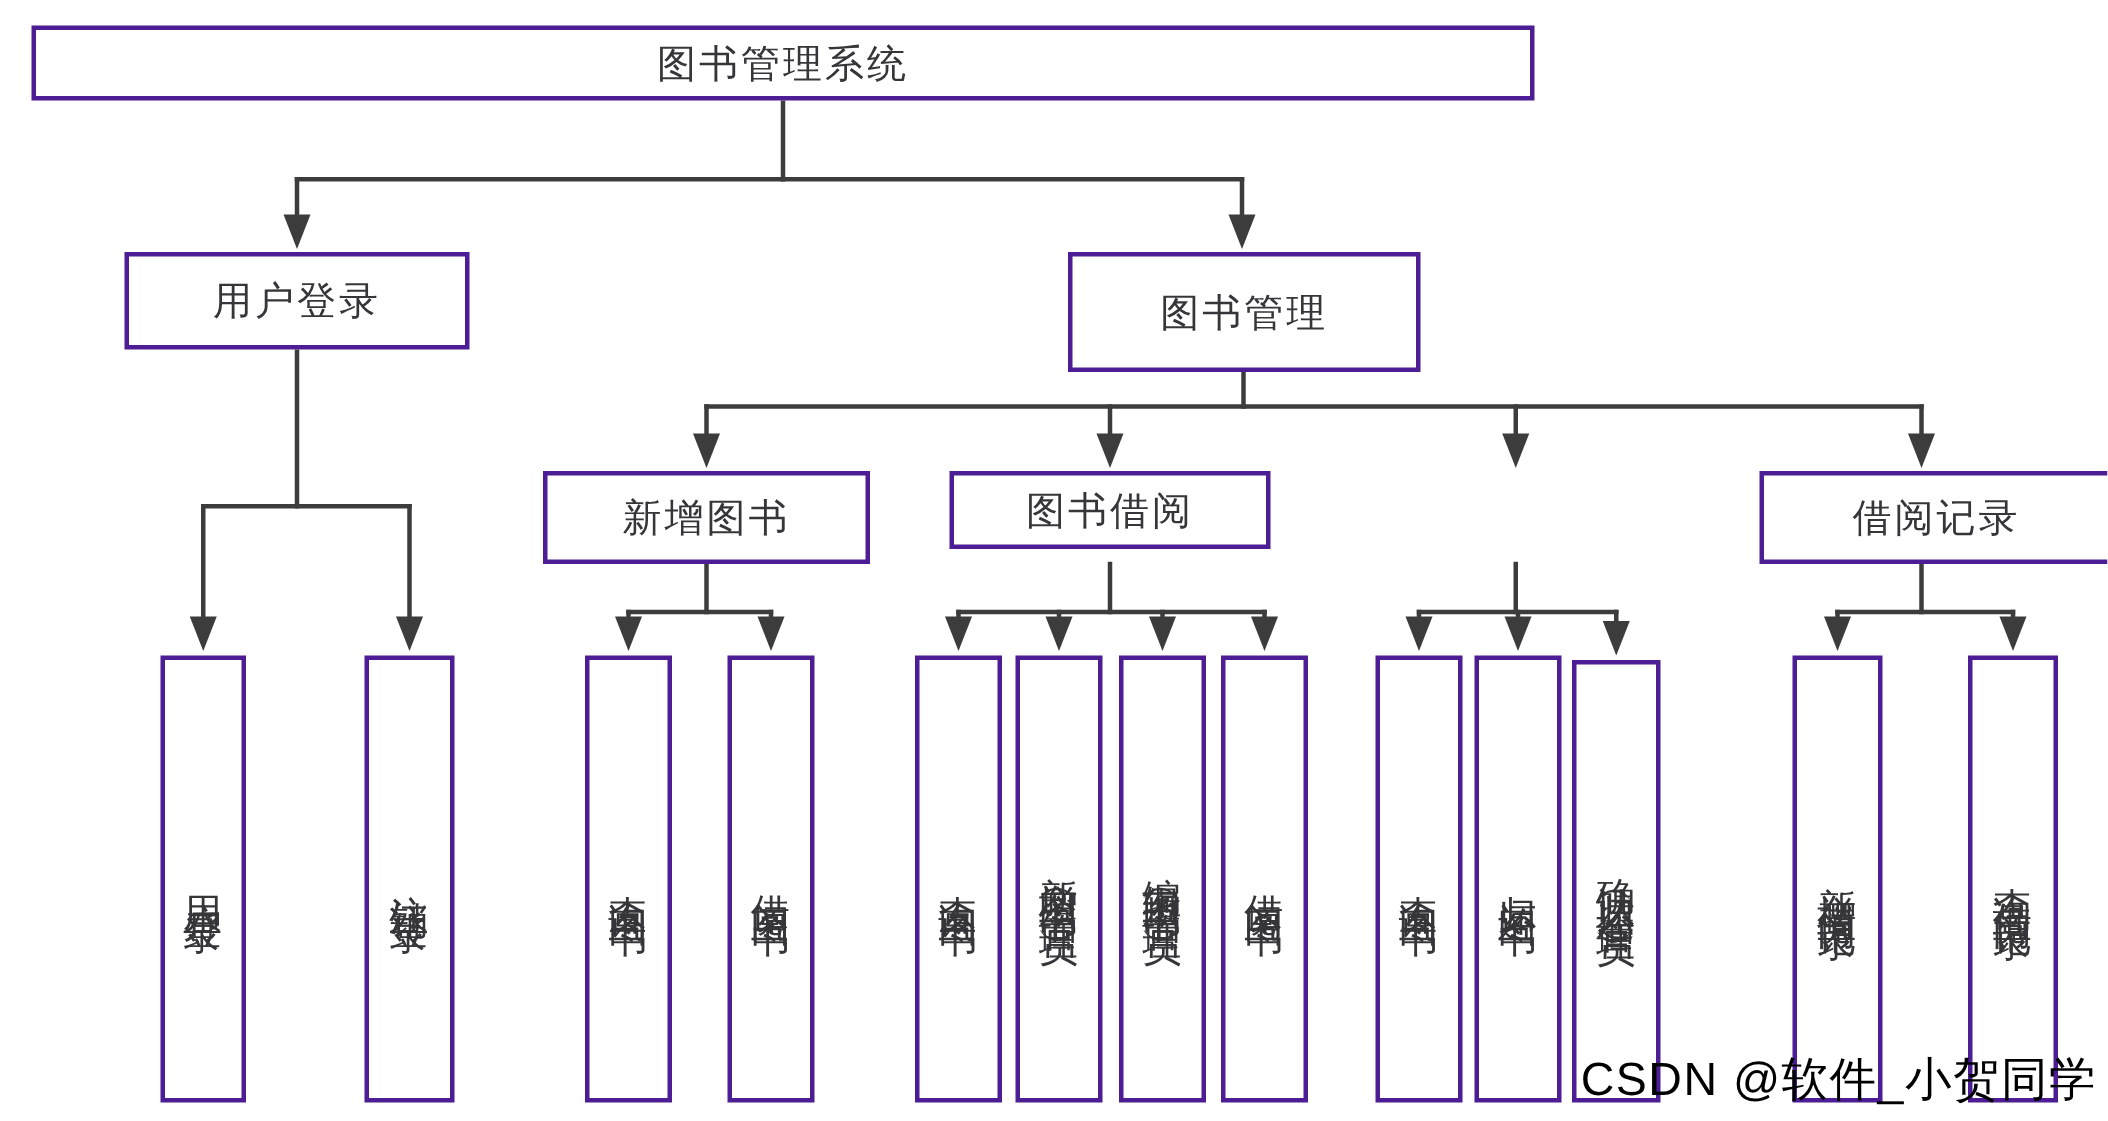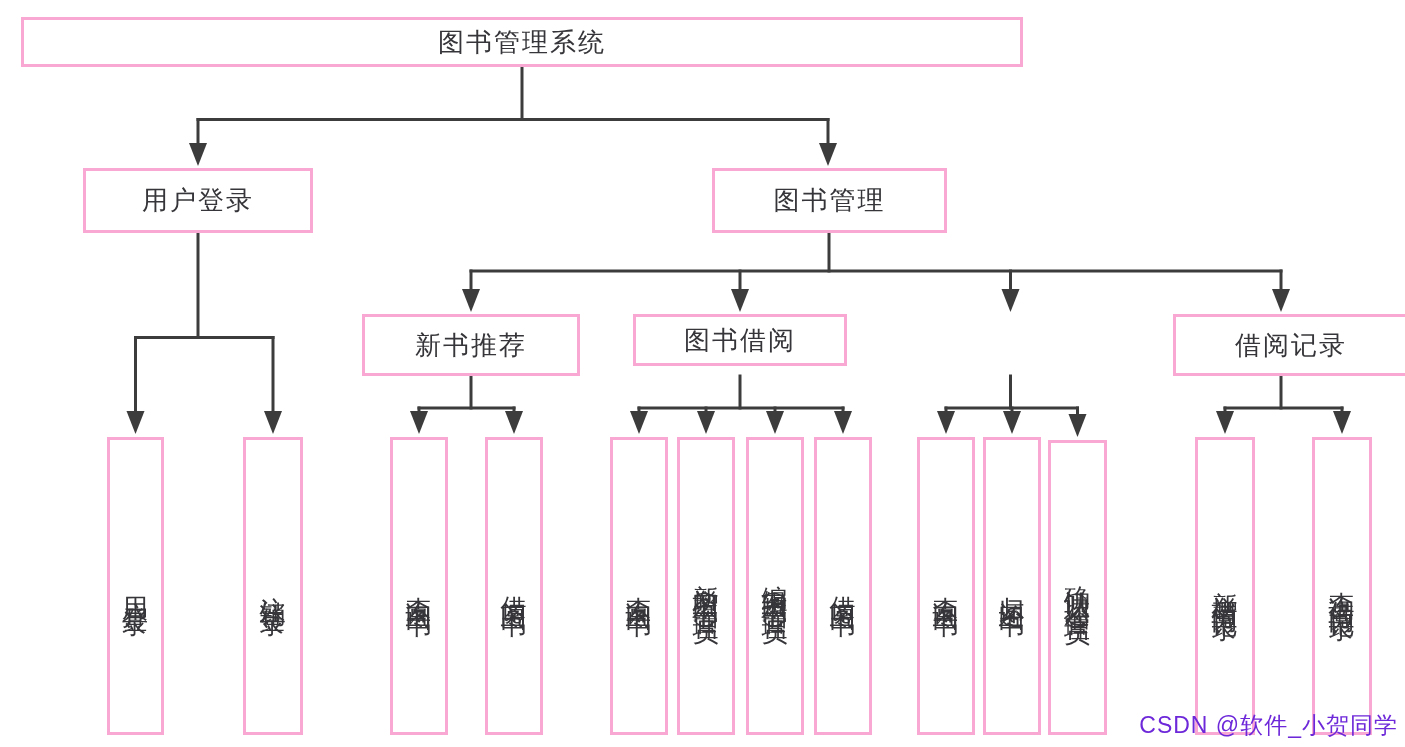--- a/index.html
+++ b/index.html
@@ -19,21 +19,21 @@
     position: absolute;
     left: 0;
     top: 0;
     width: 1405px;
     height: 747px;
     pointer-events: none;
   }
   .box {
     position: absolute;
     box-sizing: border-box;
-    border: 3px solid #f9a8d4;
+    border: 3px solid #4c1d95;
     background: #ffffff;
     display: flex;
     align-items: center;
     justify-content: center;
     color: #36363a;
     z-index: 2;
   }
   .hlabel {
     font-size: 26px;
     letter-spacing: 2px;
@@ -44,22 +44,22 @@
     text-orientation: mixed;
     font-size: 26px;
     letter-spacing: 5px;
     line-height: 1;
     white-space: nowrap;
   }
   .watermark {
     position: absolute;
     right: 7px;
     bottom: 6px;
-    font-size: 23px;
-    color: #6d28d9;
+    font-size: 31px;
+    color: #000000;
     letter-spacing: 1px;
     z-index: 5;
     white-space: nowrap;
   }
 </style>
 </head>
 <body>
 
 <div class="canvas">
 
@@ -129,33 +129,33 @@
     </g>
   </svg>
 
   <div class="box" style="left:21px;top:17px;width:1002px;height:50px">
     <span class="hlabel">图书管理系统</span>
   </div>
 
   <div class="box" style="left:83px;top:168px;width:230px;height:65px">
     <span class="hlabel">用户登录</span>
   </div>
-  <div class="box" style="left:712px;top:168px;width:235px;height:65px">
+  <div class="box" style="left:712px;top:168px;width:235px;height:80px">
     <span class="hlabel">图书管理</span>
   </div>
 
   <div class="box" style="left:107px;top:437px;width:57px;height:298px">
     <span class="vlabel">用户登录</span>
   </div>
   <div class="box" style="left:243px;top:437px;width:60px;height:298px">
     <span class="vlabel">注销登录</span>
   </div>
 
   <div class="box" style="left:362px;top:314px;width:218px;height:62px">
-    <span class="hlabel">新书推荐</span>
+    <span class="hlabel">新增图书</span>
   </div>
   <div class="box" style="left:633px;top:314px;width:214px;height:52px">
     <span class="hlabel">图书借阅</span>
   </div>
   <div class="box" style="left:1173px;top:314px;width:236px;height:62px">
     <span class="hlabel">借阅记录</span>
   </div>
 
   <div class="box" style="left:390px;top:437px;width:58px;height:298px">
     <span class="vlabel">查询图书</span>

